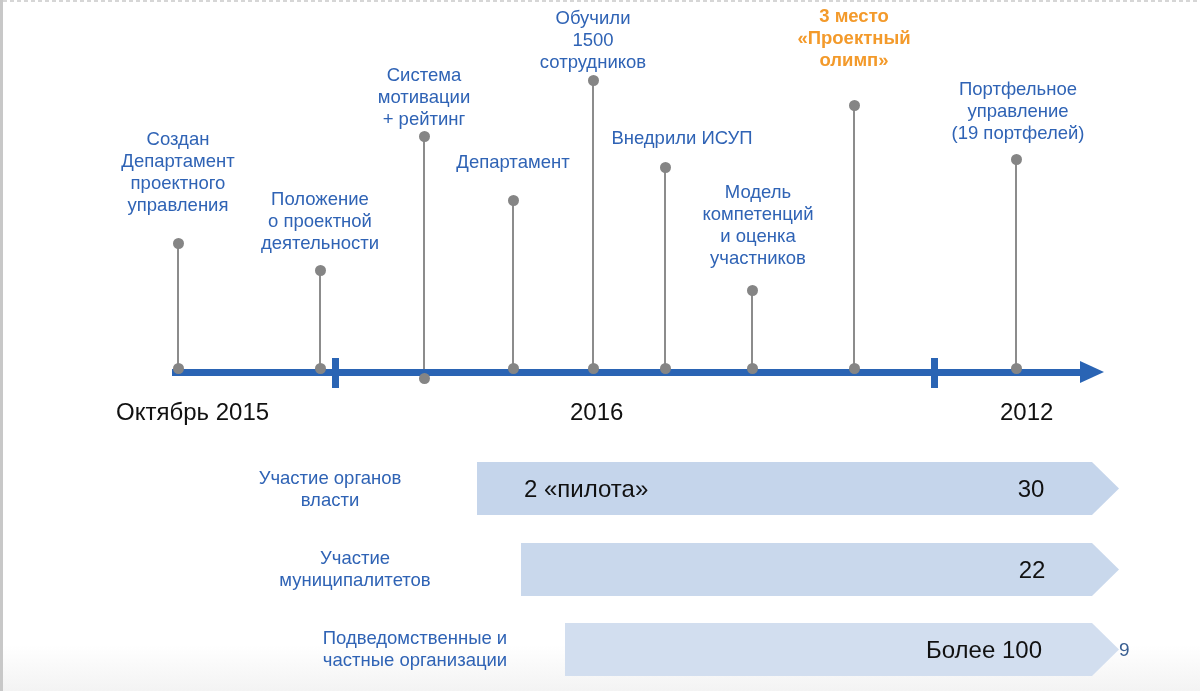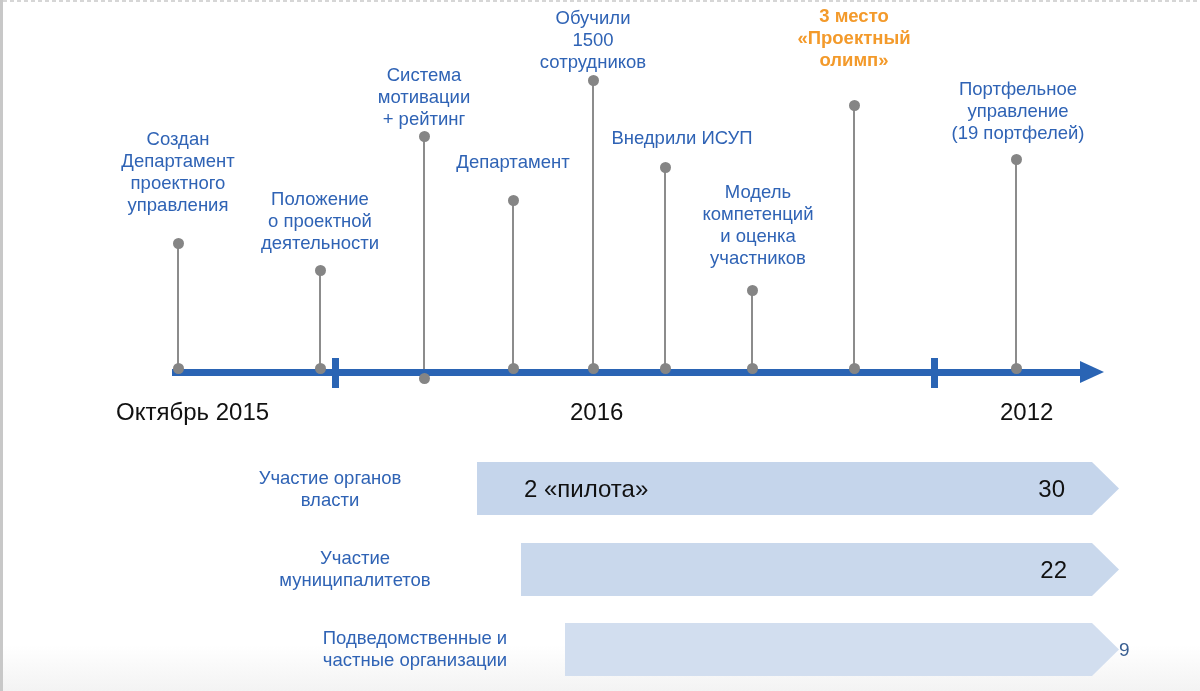--- a/index.html
+++ b/index.html
@@ -20,21 +20,21 @@
   .dot { position: absolute; width: 11px; height: 11px; border-radius: 50%; background: #858585; }
   .axis { position: absolute; left: 172px; top: 369px; width: 912px; height: 7px; background: #2A64B4; }
   .axis-arrow { position: absolute; left: 1080px; top: 361px; width: 0; height: 0;
     border-top: 11px solid transparent; border-bottom: 11px solid transparent; border-left: 24px solid #2A64B4; }
   .tick { position: absolute; width: 7px; height: 30px; background: #2A64B4; top: 358px; }
   .year { position: absolute; top: 397px; font-size: 24px; color: #111; line-height: 30px; }
   .bar-label { position: absolute; text-align: center; color: #2F63B5; font-size: 18.5px; line-height: 22px; white-space: pre-line; }
   .bar { position: absolute; height: 53px; }
   .bar svg { position: absolute; left: 0; top: 0; }
   .bar-start { position: absolute; font-size: 24px; color: #111; top: 12px; line-height: 30px; }
-  .bar-end { position: absolute; font-size: 24px; color: #111; top: 12px; line-height: 30px; text-align: right; }
+  .bar-end { position: absolute; font-size: 24px; color: #111; top: 12px; line-height: 30px; text-align: center; }
   .page-num { position: absolute; left: 1119px; top: 639px; font-size: 19px; color: #3a5f92; }
 </style>
 </head>
 <body>
 
 <div class="left-border"></div>
 <div class="top-dots"></div>
 
 <div class="label" style="left:98px; top:128px; width:160px;">Создан
 Департамент
@@ -120,15 +120,16 @@
   <div class="bar-end" style="left:476px; width:70px;">22</div>
 </div>
 
 <div class="bar-label" style="left:290px; top:627px; width:250px;">Подведомственные и
 частные организации</div>
 <div class="bar" style="left:565px; top:623px; width:554px;">
   <svg width="554" height="53">
       <polygon points="0,0 527,0 554,26.5 527,53 0,53" fill="#D2DEEF"></polygon>
     </svg>
   <div class="bar-start" style="left:40px;"></div>
+  <div class="bar-end" style="left:340px; width:158px;">Более 100</div>
 </div>
 
 <div class="page-num">9</div>
 
 </body></html>

